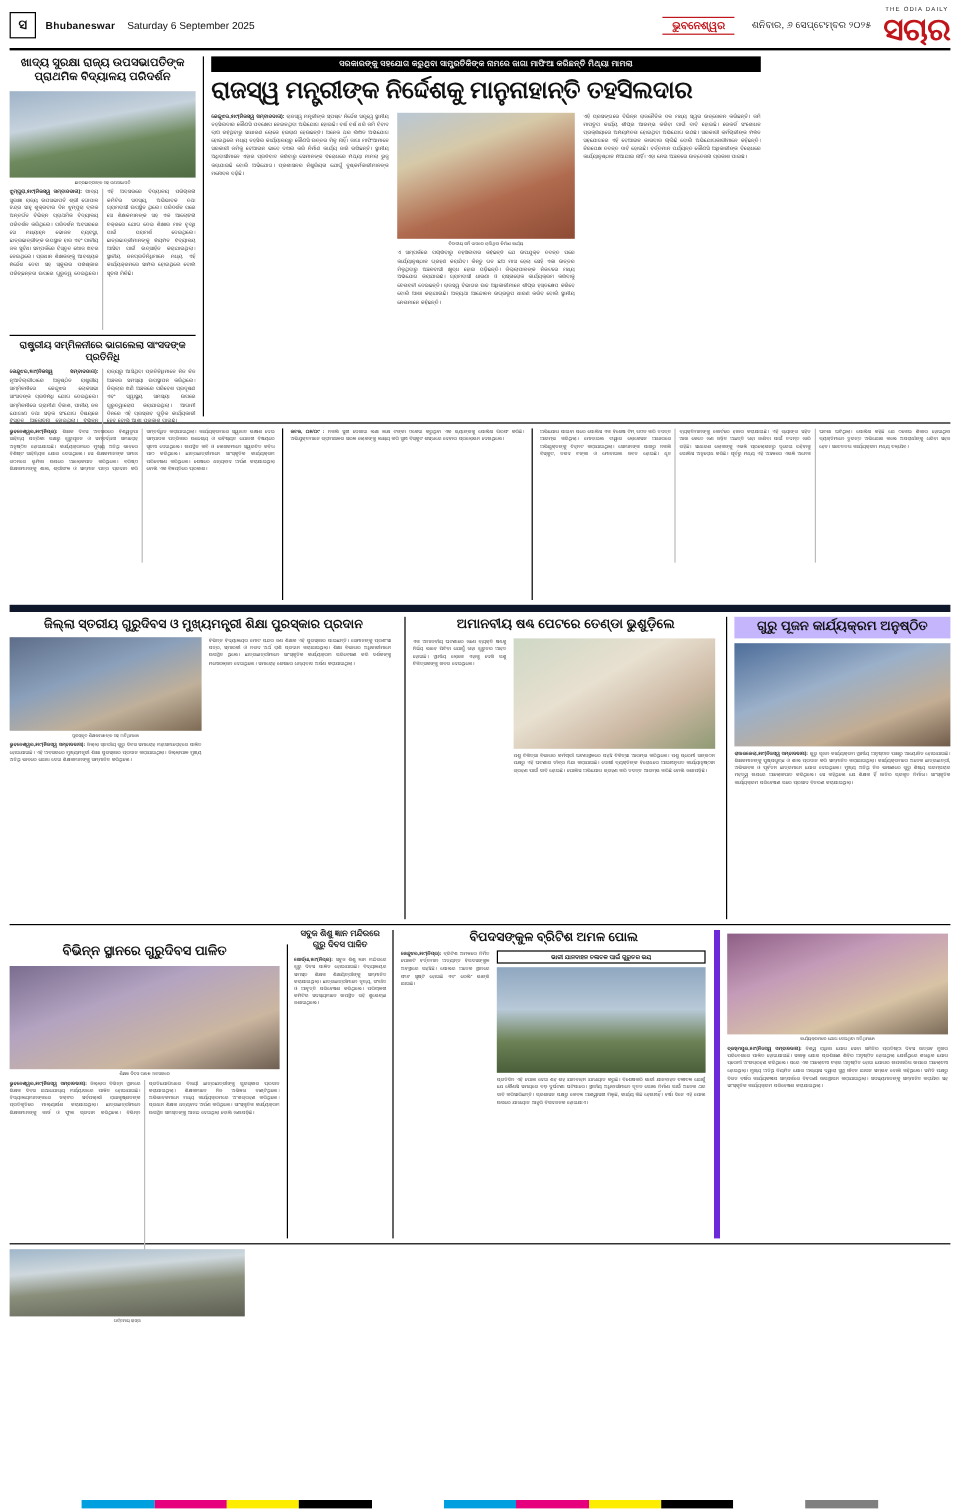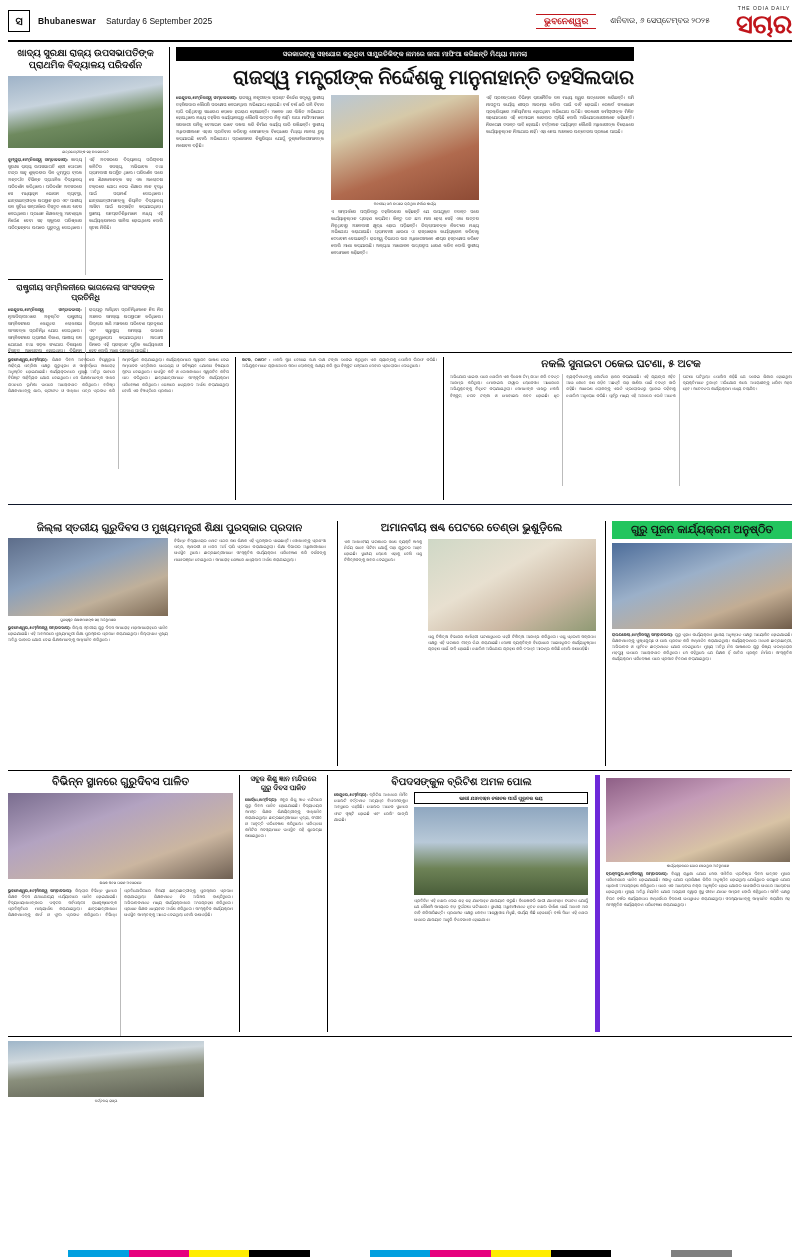--- a/index.html
+++ b/index.html
@@ -36,21 +36,21 @@
   }
   .mh-city { font-size: 8.5px; font-weight: bold; letter-spacing: .2px; text-align: right; }
   .mh-date { font-size: 8.5px; margin-left: 10px; }
   .mh-spacer { flex: 1; }
   .mh-edition {
     font-size: 9px; font-weight: bold; color: #c0151b;
     border-top: 1px solid #c0151b; border-bottom: 1px solid #c0151b;
     padding: 1px 8px;
     margin-right: 14px;
   }
-  .mh-odia-date { font-size: 8px; margin-right: 26px; }
+  .mh-odia-date { font-size: 8px; margin-right: 10px; }
   .mh-title {
     font-size: 26px; font-weight: bold; color: #c0151b;
     letter-spacing: -0.5px; line-height: 1;
   }
   .mh-title-sub { font-size: 5px; color:#222; text-align:center; letter-spacing:1px; }
   .body-text {
     font-size: 4.4px;
     line-height: 1.55;
     text-align: justify;
     color: #1a1a1a;
@@ -67,43 +67,43 @@
   .top-zone { margin-top: 5px; display: flex; height: 300px; }
   .col-left-top { width: 162px; padding-right: 6px; border-right: 1px solid #000; }
   .col-mid-top { width: 470px; padding: 0 6px; }
 
   .kicker-1 { font-size: 9.5px; text-align: center; line-height:1.3; font-weight: bold; margin-bottom: 4px;}
   .banner-black {
     background: #000; color: #fff; font-size: 6.6px; font-weight: bold;
     text-align: center; padding: 3px 4px; letter-spacing: .2px;
   }
   .main-head {
-    font-size: 20px; font-weight: bold; text-align: right;
+    font-size: 20px; font-weight: bold; text-align: left;
     margin: 5px 0 6px 0; letter-spacing: -0.3px; line-height:1.15;
   }
   .three-col { column-count: 3; column-gap: 7px; column-rule: 0.5px solid #bbb; }
   .two-col { column-count: 2; column-gap: 7px; column-rule: 0.5px solid #bbb; }
 
   
   .zone2 { display:flex; margin-top: 5px; border-top: 1px solid #000; padding-top: 4px; height: 148px;}
   .z2-a { width: 228px; padding-right: 6px; border-right: 1px solid #000; }
   .z2-b { width: 208px; padding: 0 6px; border-right: 1px solid #000;}
   .z2-c { width: 348px; padding-left: 6px; }
   .head-2 { font-size: 10.5px; font-weight: bold; text-align:center; line-height:1.25; margin-bottom:4px; }
   .head-2.sm { font-size: 11px; }
 
   
-  .zone3 { display:flex; margin-top: 4px; border-top: 1px solid #0f172a; padding-top: 16px; height: 262px;}
+  .zone3 { display:flex; margin-top: 4px; border-top: 6px solid #0f172a; padding-top: 4px; height: 262px;}
   .z3-a { width: 330px; padding-right: 6px; border-right: 1px solid #000; }
   .z3-b { width: 268px; padding: 0 6px; border-right: 1px solid #000;}
   .z3-c { width: 186px; padding-left: 6px; }
 
   
   .zone4 { display:flex; margin-top: 4px; border-top: 1px solid #000; padding-top:4px; height: 262px;}
-  .z4-a { width: 232px; padding-right:6px; border-right:1px solid #000;}
+  .z4-a { width: 232px; padding-right:6px; border-right:1px solid #000;margin-top:12px;}
   .z4-b { width: 88px; padding: 0 5px; border-right:1px solid #000;}
   .z4-c { width: 272px; padding: 0 6px; border-right:5px solid #6d28d9;}
   .z4-d { width: 190px; padding-left: 6px; }
 
   
   .zone5 { margin-top: 4px; border-top: 1px solid #000; padding-top: 4px; }
   .bottom-banner {
     background: #000; color: #fff; font-size: 6.4px; font-weight: bold;
     display:inline-block; padding: 2px 10px;
   }
@@ -189,21 +189,20 @@
         <span>କାର୍ଯ୍ୟକ୍ରମରେ ସ୍ୱାଗତ ଭାଷଣ ଦେଇ ସମ୍ପାଦକ ପତ୍ରିକାର ଉଦ୍ଦେଶ୍ୟ ଓ ଭବିଷ୍ୟତ ଯୋଜନା ବିଷୟରେ ସୂଚନା ଦେଇଥିଲେ। ଉପସ୍ଥିତ କବି ଓ ଲେଖକମାନେ ସ୍ୱରଚିତ କବିତା ପାଠ କରିଥିଲେ। ଛାତ୍ରଛାତ୍ରୀମାନେ ସାଂସ୍କୃତିକ କାର୍ଯ୍ୟକ୍ରମ ପରିବେଷଣ କରିଥିଲେ। ଶେଷରେ ଧନ୍ୟବାଦ ଅର୍ପଣ କରାଯାଇଥିଲା ବୋଲି ଏକ ବିଜ୍ଞପ୍ତିରେ ପ୍ରକାଶ।</span>
       </div>
     </div>
     <div class="z2-b">
       <div class="body-text sm" style="height:130px;overflow:hidden;">
         <span class="dateline">କଟକ, ୦୫/୦୯ :</span>
         <span>ନକଲି ସୁନା ଦେଖାଇ ଲକ୍ଷ ଲକ୍ଷ ଟଙ୍କା ଠକେଇ କରୁଥିବା ଏକ ଗ୍ୟାଙ୍ଗକୁ ପୋଲିସ ଗିରଫ କରିଛି। ଅଭିଯୁକ୍ତମାନେ ଗ୍ରାମାଞ୍ଚଳର ସରଳ ଲୋକଙ୍କୁ ଲକ୍ଷ୍ୟ କରି ସୁନା ବିସ୍କୁଟ ଶସ୍ତାରେ ଦେବାର ପ୍ରଲୋଭନ ଦେଉଥିଲେ।</span>
       </div>
     </div>
     <div class="z2-c">
-      <div class="head-2">ନକଲି ସୁନାଇଟା ଠକେଇ ଘଟଣା, ୫ ଅଟକ</div>
       <div class="three-col body-text sm" style="height:112px;overflow:hidden;">
         <span>ଅଭିଯୋଗ ପାଇବା ପରେ ପୋଲିସ ଏକ ବିଶେଷ ଟିମ୍ ଗଠନ କରି ତଦନ୍ତ ଆରମ୍ଭ କରିଥିଲା। ମୋବାଇଲ ଟାୱାର ଲୋକେସନ ଆଧାରରେ ଅଭିଯୁକ୍ତଙ୍କୁ ଚିହ୍ନଟ କରାଯାଇଥିଲା। ସେମାନଙ୍କ ପାଖରୁ ନକଲି ବିସ୍କୁଟ, ନଗଦ ଟଙ୍କା ଓ ମୋବାଇଲ ଜବତ ହୋଇଛି।</span>
         <span>ଧୃତ ବ୍ୟକ୍ତିମାନଙ୍କୁ କୋର୍ଟରେ ହାଜର କରାଯାଇଛି। ଏହି ଗ୍ୟାଙ୍ଗ ସହିତ ଆଉ କେତେ ଜଣ ଜଡ଼ିତ ଅଛନ୍ତି ତାହା ଜାଣିବା ପାଇଁ ତଦନ୍ତ ଜାରି ରହିଛି। ସାଧାରଣ ଲୋକଙ୍କୁ ଏଭଳି ପ୍ରଲୋଭନରୁ ଦୂରେଇ ରହିବାକୁ ପୋଲିସ ଅନୁରୋଧ କରିଛି।</span>
         <span>ପୂର୍ବରୁ ମଧ୍ୟ ଏହି ଅଞ୍ଚଳରେ ଏଭଳି ଅନେକ ଘଟଣା ଘଟିଥିଲା। ପୋଲିସ କହିଛି ଯେ ଠକେଇ ଶିକାର ହୋଇଥିବା ବ୍ୟକ୍ତିମାନେ ତୁରନ୍ତ ଅଭିଯୋଗ କଲେ ଅପରାଧୀଙ୍କୁ ଧରିବା ସହଜ ହେବ। ସଚେତନତା କାର୍ଯ୍ୟକ୍ରମ ମଧ୍ୟ ଚଲାଯିବ।</span>
       </div>
     </div>
   </div>
 
   <div class="zone3">
     <div class="z3-a">
@@ -230,21 +229,21 @@
           <div class="body-text sm" style="height:212px;overflow:hidden;">ଏକ ଅମାନବୀୟ ଘଟଣାରେ ଜଣେ ବ୍ୟକ୍ତି ଷଣ୍ଢକୁ ନିର୍ଦ୍ଦୟ ଭାବେ ପିଟିବା ଯୋଗୁଁ ତାହା ଗୁରୁତର ଆହତ ହୋଇଛି। ସ୍ଥାନୀୟ ଲୋକେ ଏହାକୁ ଦେଖି ପଶୁ ଚିକିତ୍ସକଙ୍କୁ ଖବର ଦେଇଥିଲେ।</div>
         </div>
         <div style="width:168px;">
           <div class="photo ph-cow" style="height:92px;"></div>
           <div class="body-text sm" style="height:116px;overflow:hidden;margin-top:3px;">ପଶୁ ଚିକିତ୍ସା ବିଭାଗର କର୍ମଚାରୀ ଘଟଣାସ୍ଥଳରେ ପହଞ୍ଚି ଚିକିତ୍ସା ଆରମ୍ଭ କରିଥିଲେ। ପଶୁ ପ୍ରେମୀ ସଙ୍ଗଠନ ପକ୍ଷରୁ ଏହି ଘଟଣାର ତୀବ୍ର ନିନ୍ଦା କରାଯାଇଛି। ଦୋଷୀ ବ୍ୟକ୍ତିଙ୍କ ବିରୋଧରେ ଆଇନାନୁଗତ କାର୍ଯ୍ୟାନୁଷ୍ଠାନ ଗ୍ରହଣ ପାଇଁ ଦାବି ହୋଇଛି। ପୋଲିସ ଅଭିଯୋଗ ଗ୍ରହଣ କରି ତଦନ୍ତ ଆରମ୍ଭ କରିଛି ବୋଲି ଜଣାପଡ଼ିଛି।</div>
         </div>
       </div>
     </div>
 
     <div class="z3-c">
-      <div class="head-2 sm" style="background:#22c55e;padding:2px;">ଗୁରୁ ପୂଜନ କାର୍ଯ୍ୟକ୍ରମ ଅନୁଷ୍ଠିତ</div>
+      <div class="head-2 sm" style="background:#c4b5fd;padding:2px;">ଗୁରୁ ପୂଜନ କାର୍ଯ୍ୟକ୍ରମ ଅନୁଷ୍ଠିତ</div>
       <div class="photo ph-gurupujan" style="height:86px;margin-top:3px;"></div>
       <div class="body-text sm" style="height:148px;overflow:hidden;margin-top:3px;">
         <span class="dateline">ରାଉରକେଲା,୫ା୯(ନିଜସ୍ୱ ସମ୍ବାଦଦାତା):</span>
         <span>ଗୁରୁ ପୂଜନ କାର୍ଯ୍ୟକ୍ରମ ସ୍ଥାନୀୟ ଅନୁଷ୍ଠାନ ପକ୍ଷରୁ ଆୟୋଜିତ ହୋଇଯାଇଛି। ଶିକ୍ଷକମାନଙ୍କୁ ପୁଷ୍ପଗୁଚ୍ଛ ଓ ଶାଲ ପ୍ରଦାନ କରି ସମ୍ମାନିତ କରାଯାଇଥିଲା। କାର୍ଯ୍ୟକ୍ରମରେ ଅନେକ ଛାତ୍ରଛାତ୍ରୀ, ଅଭିଭାବକ ଓ ପୂର୍ବତନ ଛାତ୍ରମାନେ ଯୋଗ ଦେଇଥିଲେ। ମୁଖ୍ୟ ଅତିଥି ନିଜ ଭାଷଣରେ ଗୁରୁ ଶିଷ୍ୟ ପରମ୍ପରାର ମହତ୍ତ୍ୱ ଉପରେ ଆଲୋକପାତ କରିଥିଲେ। ସେ କହିଥିଲେ ଯେ ଶିକ୍ଷକ ହିଁ ଜାତିର ପ୍ରକୃତ ନିର୍ମାତା। ସାଂସ୍କୃତିକ କାର୍ଯ୍ୟକ୍ରମ ପରିବେଷଣ ପରେ ପ୍ରସାଦ ବିତରଣ କରାଯାଇଥିଲା।</span>
       </div>
     </div>
   </div>
 
   <div class="zone4">
     <div class="z4-a">

